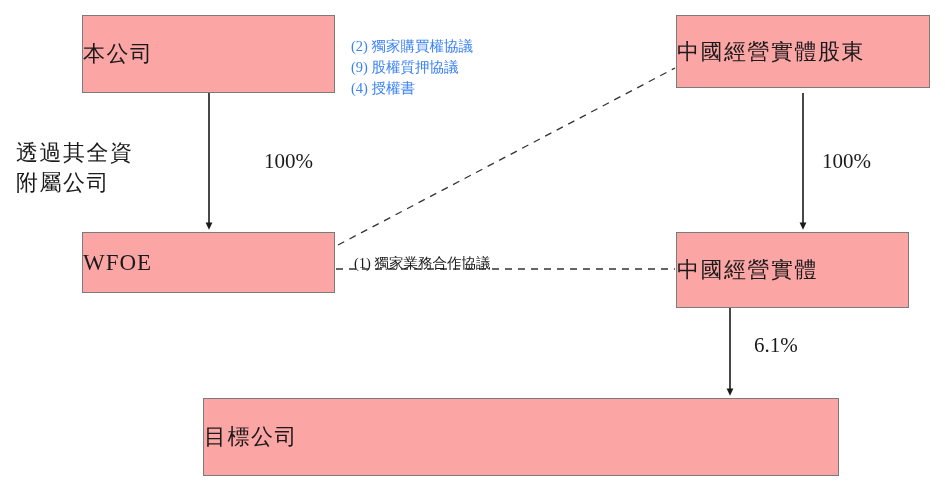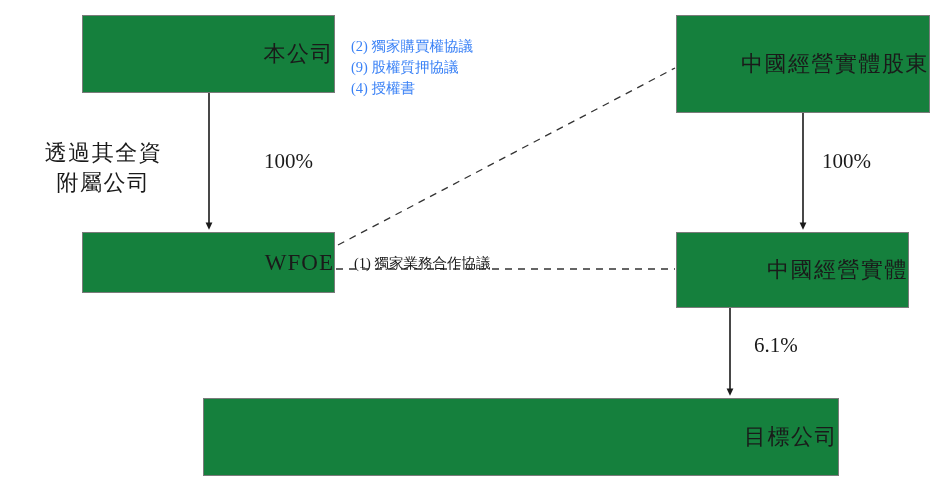--- a/index.html
+++ b/index.html
@@ -22,40 +22,40 @@
     left: 0;
     top: 0;
     width: 945px;
     height: 486px;
     pointer-events: none;
   }
   .node {
     position: absolute;
     box-sizing: border-box;
     border: 1.4px solid #7b7b7b;
-    background: #15803d;
+    background: #fca5a5;
     display: flex;
     align-items: center;
-    justify-content: flex-end;
+    justify-content: flex-start;
   }
   .node-label {
     font-family: "Liberation Serif", "DejaVu Serif", serif;
     font-size: 22px;
     letter-spacing: 1.5px;
     color: #1a1a1a;
     white-space: nowrap;
   }
   .node-label.latin {
     letter-spacing: 1px;
     font-size: 23px;
   }
 
   
   #node-company      { left: 82px;  top: 15px;  width: 253px; height: 78px; }
-  #node-shareholder  { left: 676px; top: 15px;  width: 254px; height: 98px; }
+  #node-shareholder  { left: 676px; top: 15px;  width: 254px; height: 73px; }
   #node-wfoe         { left: 82px;  top: 232px; width: 253px; height: 61px; }
   #node-opco         { left: 676px; top: 232px; width: 233px; height: 76px; }
   #node-target       { left: 203px; top: 398px; width: 636px; height: 78px; }
 
   .pct {
     position: absolute;
     font-family: "Liberation Serif", "DejaVu Serif", serif;
     font-size: 21px;
     color: #1a1a1a;
     white-space: nowrap;
@@ -67,21 +67,20 @@
   .side-note {
     position: absolute;
     left: 16px;
     top: 138px;
     width: 175px;
     font-family: "Liberation Serif", "DejaVu Serif", serif;
     font-size: 22px;
     line-height: 30px;
     letter-spacing: 1.5px;
     color: #1a1a1a;
-    text-align: center;
   }
 
   .agreements {
     position: absolute;
     left: 351px;
     top: 36px;
     font-family: "Liberation Serif", "DejaVu Serif", serif;
     font-size: 14.5px;
     line-height: 21px;
     color: #3b82f6;

